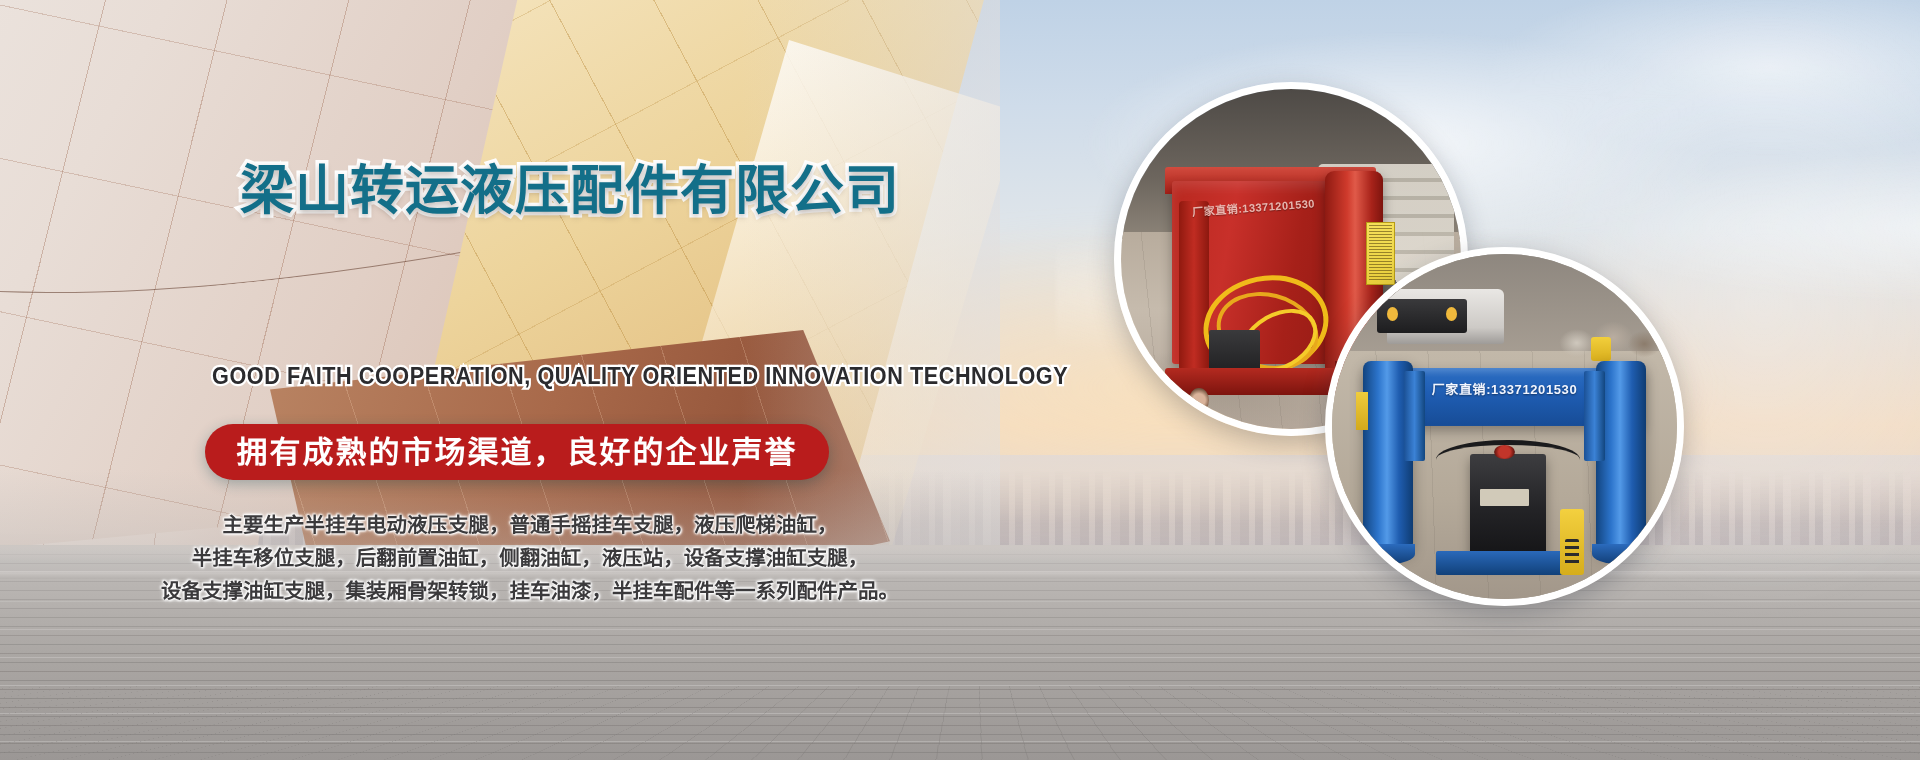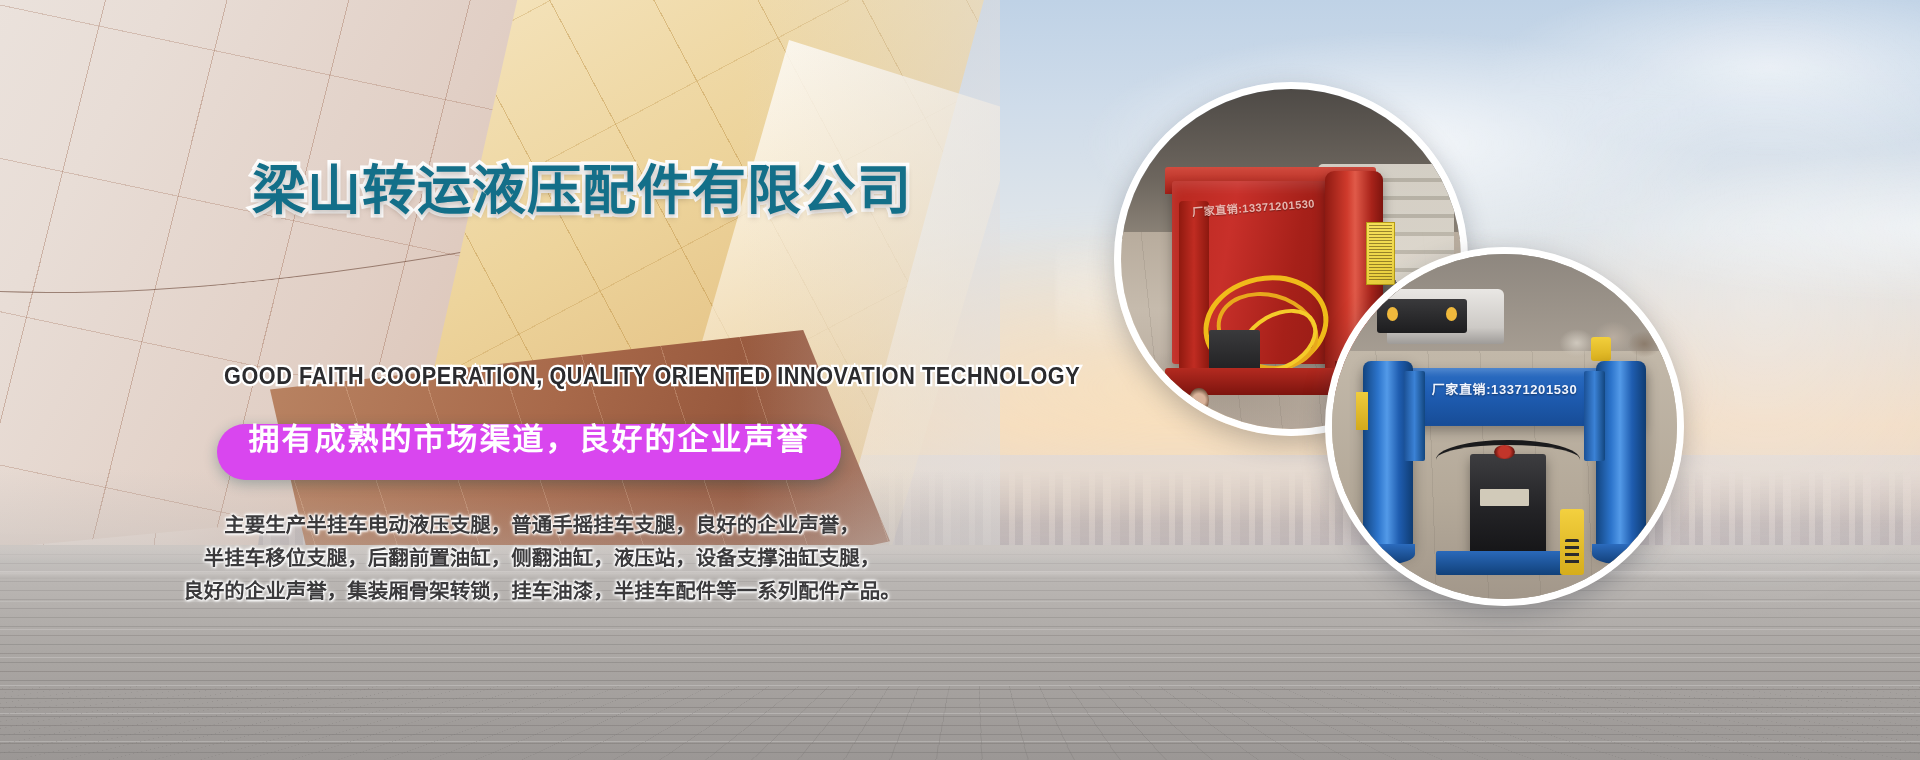--- a/index.html
+++ b/index.html
@@ -168,21 +168,21 @@
     position:absolute;right:0;top:0;width:260px;height:100%;
     background:linear-gradient(to right, rgba(233,230,228,0), rgba(226,223,222,.55));
   }
   .arch-bottomfade{
     position:absolute;left:0;right:0;bottom:0;height:170px;
     background:linear-gradient(to bottom, rgba(200,196,194,0), rgba(190,186,184,.85));
   }
 
   
   .copy{
-    position:absolute;left:12px;top:0;width:1060px;height:760px;
+    position:absolute;left:0;top:0;width:1060px;height:760px;
     z-index:6;
     pointer-events:none;
   }
   .copy > *{pointer-events:auto;}
 
   .title{
     position:absolute;left:240px;top:163px;
     font-size:54px;line-height:1;
     font-weight:900;
     letter-spacing:1px;
@@ -215,23 +215,23 @@
     -webkit-text-stroke:4.5px #ffffff;
     paint-order:stroke fill;
     transform:scaleX(.94);
     transform-origin:left center;
   }
 
   .pill{
     position:absolute;left:205px;top:424px;
     width:624px;height:56px;
     border-radius:28px;
-    background:#d946ef;
+    background:#b91c1c;
     box-shadow:0 4px 14px rgba(20,70,85,.32);
-    display:flex;align-items:flex-start;justify-content:center;
+    display:flex;align-items:center;justify-content:center;
   }
   .pill-label{
     font-size:31px;font-weight:900;color:#ffffff;
     letter-spacing:2px;white-space:nowrap;line-height:1;
   }
 
   .desc{
     position:absolute;left:150px;top:508px;width:760px;
     text-align:center;
     color:#3b3a3c;
@@ -581,20 +581,20 @@
     <div class="title">梁山转运液压配件有限公司</div>
 
 
     <div class="eng">GOOD FAITH COOPERATION, QUALITY ORIENTED INNOVATION TECHNOLOGY</div>
 
     <div class="pill">
       <span class="pill-label">拥有成熟的市场渠道，良好的企业声誉</span>
     </div>
 
     <div class="desc">
-      <div>主要生产半挂车电动液压支腿，普通手摇挂车支腿，良好的企业声誉，</div>
+      <div>主要生产半挂车电动液压支腿，普通手摇挂车支腿，液压爬梯油缸，</div>
       <div>半挂车移位支腿，后翻前置油缸，侧翻油缸，液压站，设备支撑油缸支腿，</div>
-      <div>良好的企业声誉，集装厢骨架转锁，挂车油漆，半挂车配件等一系列配件产品。</div>
+      <div>设备支撑油缸支腿，集装厢骨架转锁，挂车油漆，半挂车配件等一系列配件产品。</div>
     </div>
 
   </div>
 
 </div>
 
 </body></html>

